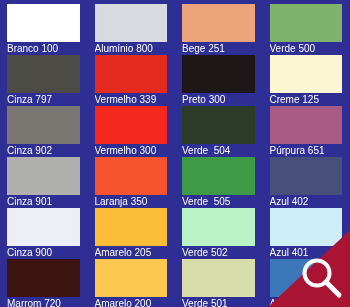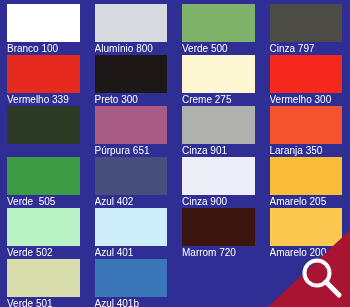--- a/index.html
+++ b/index.html
@@ -76,45 +76,54 @@
   <div id="swatch-grid">
       <div class="swatch-cell">
         <div class="swatch-chip" style="background: rgb(255, 255, 255);"></div>
         <div class="swatch-label">Branco 100</div>
       </div>
       <div class="swatch-cell">
         <div class="swatch-chip" style="background: rgb(215, 219, 224);"></div>
         <div class="swatch-label">Alumínio 800</div>
       </div>
       <div class="swatch-cell">
+        <div class="swatch-chip" style="background: rgb(237, 164, 122);"></div>
+        <div class="swatch-label">Bege 251</div>
+      </div>
+      <div class="swatch-cell">
         <div class="swatch-chip" style="background: rgb(127, 179, 107);"></div>
         <div class="swatch-label">Verde 500</div>
       </div>
       <div class="swatch-cell">
         <div class="swatch-chip" style="background: rgb(77, 75, 70);"></div>
         <div class="swatch-label">Cinza 797</div>
       </div>
       <div class="swatch-cell">
         <div class="swatch-chip" style="background: rgb(229, 42, 32);"></div>
         <div class="swatch-label">Vermelho 339</div>
       </div>
       <div class="swatch-cell">
         <div class="swatch-chip" style="background: rgb(29, 23, 24);"></div>
         <div class="swatch-label">Preto 300</div>
       </div>
       <div class="swatch-cell">
         <div class="swatch-chip" style="background: rgb(252, 246, 210);"></div>
-        <div class="swatch-label">Creme 275</div>
+        <div class="swatch-label">Creme 125</div>
+      </div>
+      <div class="swatch-cell">
+        <div class="swatch-chip" style="background: rgb(123, 120, 115);"></div>
+        <div class="swatch-label">Cinza 902</div>
       </div>
       <div class="swatch-cell">
         <div class="swatch-chip" style="background: rgb(244, 40, 29);"></div>
         <div class="swatch-label">Vermelho 300</div>
       </div>
       <div class="swatch-cell">
         <div class="swatch-chip" style="background: rgb(44, 59, 38);"></div>
+        <div class="swatch-label">Verde  504</div>
       </div>
       <div class="swatch-cell">
         <div class="swatch-chip" style="background: rgb(168, 92, 133);"></div>
         <div class="swatch-label">Púrpura 651</div>
       </div>
       <div class="swatch-cell">
         <div class="swatch-chip" style="background: rgb(176, 176, 174);"></div>
         <div class="swatch-label">Cinza 901</div>
       </div>
       <div class="swatch-cell">

